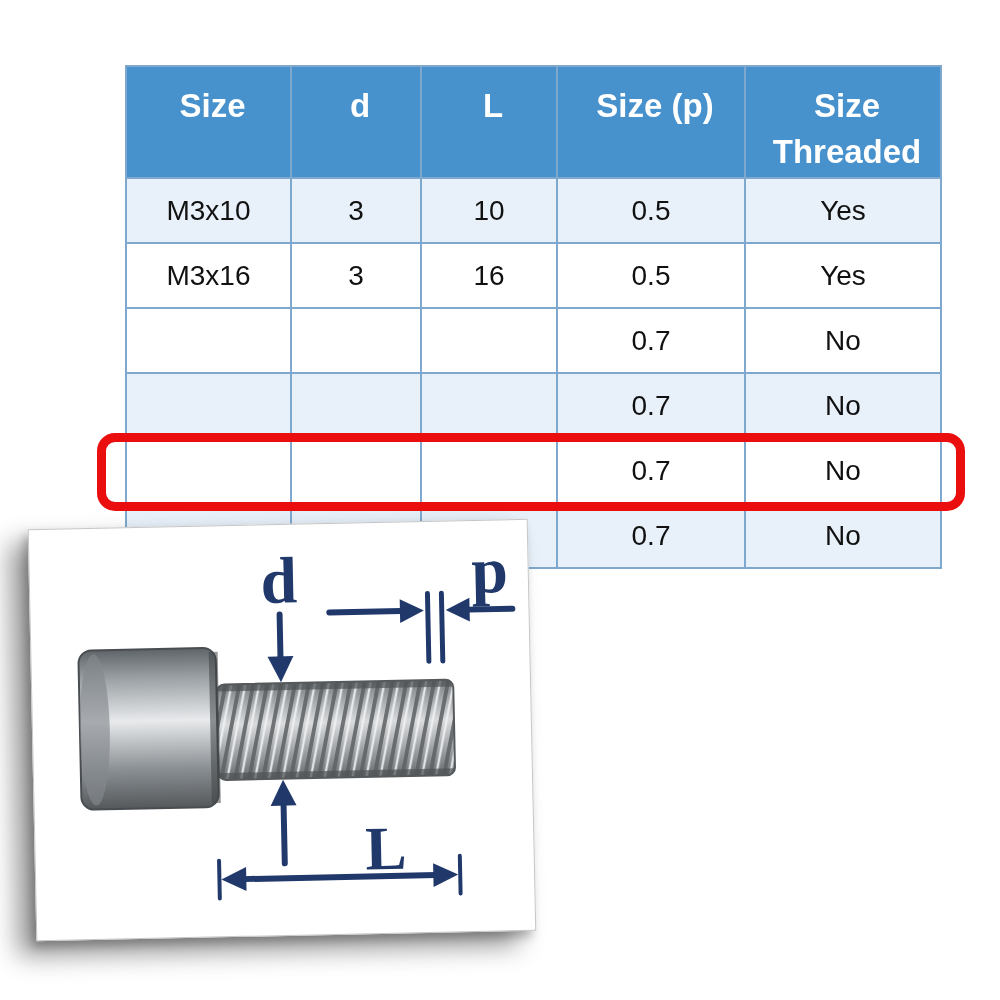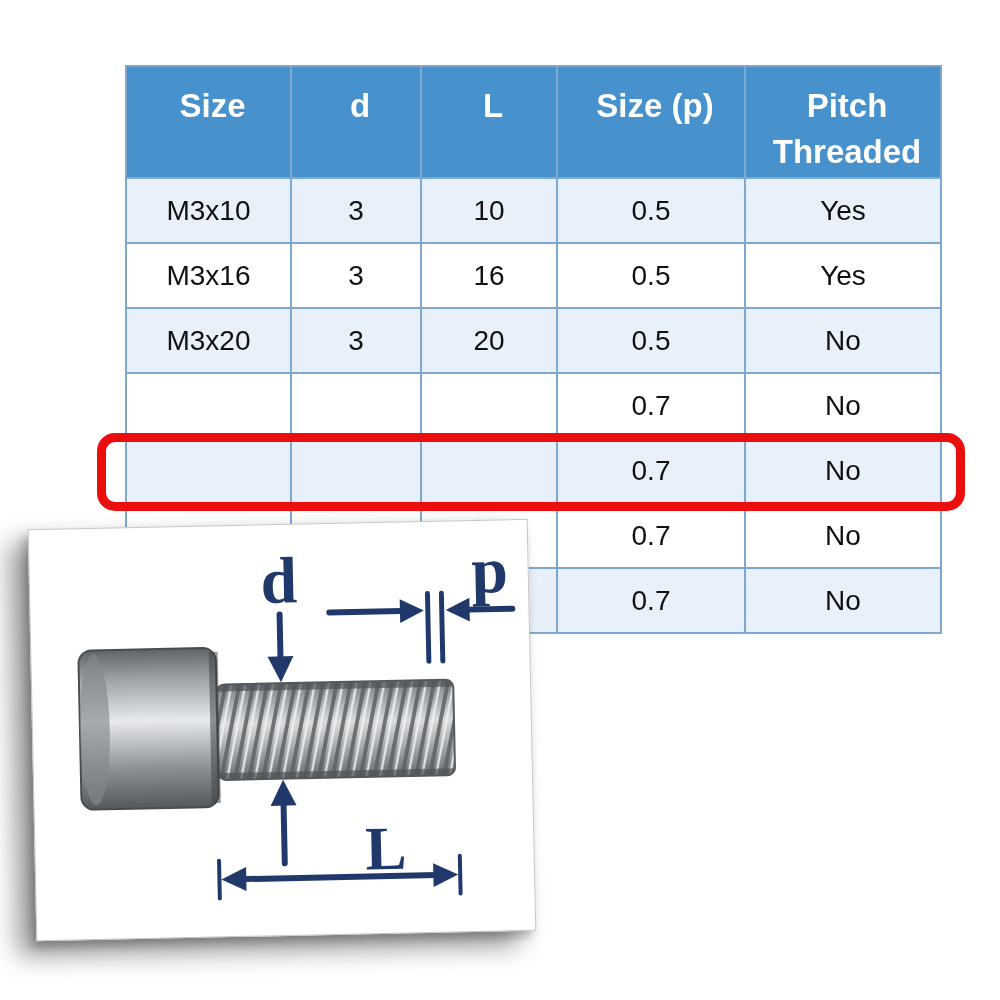--- a/index.html
+++ b/index.html
@@ -91,44 +91,37 @@
       <col style="width:136px">
       <col style="width:188px">
       <col style="width:196px">
     </colgroup>
     <thead>
       <tr>
         <th>Size</th>
         <th>d</th>
         <th>L</th>
         <th>Size (p)</th>
-        <th>Pitch Threaded</th>
+        <th>Size Threaded</th>
       </tr>
     </thead>
     <tbody>
         <tr class="alt">
           <td>M3x10</td>
           <td>3</td>
           <td>10</td>
           <td>0.5</td>
           <td>Yes</td>
         </tr>
         <tr>
           <td>M3x16</td>
           <td>3</td>
           <td>16</td>
           <td>0.5</td>
           <td>Yes</td>
-        </tr>
-        <tr class="alt">
-          <td>M3x20</td>
-          <td>3</td>
-          <td>20</td>
-          <td>0.5</td>
-          <td>No</td>
         </tr>
         <tr>
           <td></td>
           <td></td>
           <td></td>
           <td>0.7</td>
           <td>No</td>
         </tr>
         <tr class="alt">
           <td></td>

